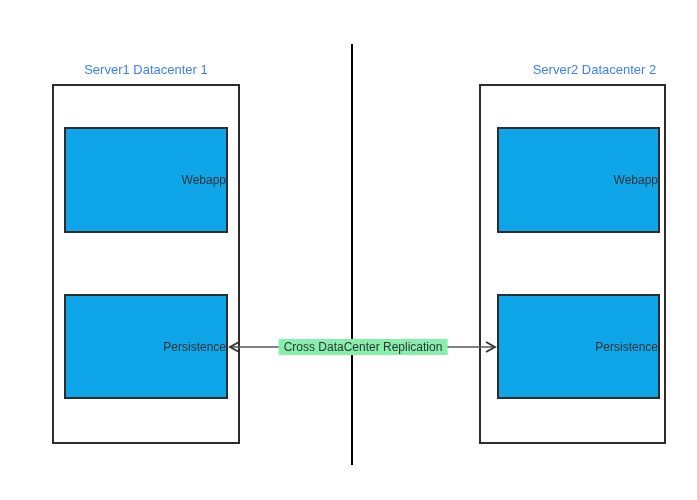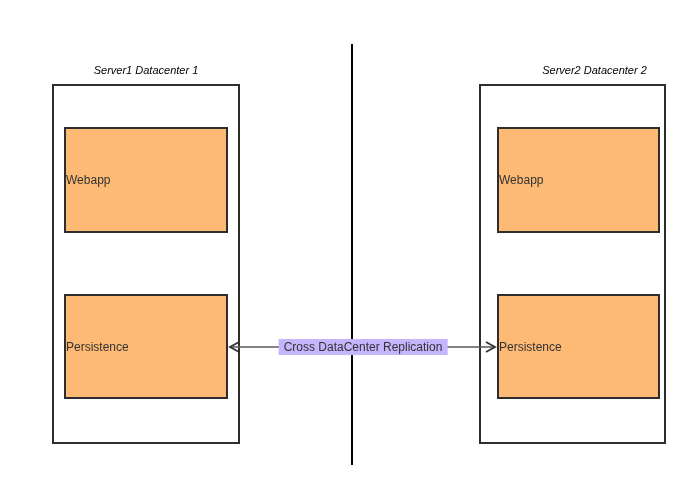--- a/index.html
+++ b/index.html
@@ -11,39 +11,38 @@
   .canvas {
     position: relative;
     width: 697px;
     height: 500px;
     background: #ffffff;
     overflow: hidden;
   }
   .server-title {
     position: absolute;
     text-align: center;
-    font-size: 11px;
-    color: #000000;
+    font-size: 13px;
+    color: #3b82f6;
     line-height: 16px;
-    font-style: italic;
   }
   .server-box {
     position: absolute;
     border: 2px solid #2d2d2d;
     background: #ffffff;
     box-sizing: border-box;
   }
   .component-box {
     position: absolute;
     border: 2px solid #2d2d2d;
-    background: #fdba74;
+    background: #0ea5e9;
     box-sizing: border-box;
     display: flex;
     align-items: center;
-    justify-content: flex-start;
+    justify-content: flex-end;
     font-size: 12px;
     color: #333333;
   }
   .divider {
     position: absolute;
     left: 351px;
     top: 44px;
     width: 2px;
     height: 421px;
     background: #000000;
@@ -56,21 +55,21 @@
     width: 697px;
     height: 500px;
     z-index: 2;
     pointer-events: none;
   }
   .edge-label {
     position: absolute;
     left: 363px;
     top: 347px;
     transform: translate(-50%, -50%);
-    background: #c4b5fd;
+    background: #86efac;
     padding: 1px 5px;
     font-size: 12px;
     color: #333333;
     white-space: nowrap;
     z-index: 3;
   }
 
   
   .s1-title { left: 52px; top: 62px; width: 188px; }
   .s1-box   { left: 52px; top: 84px; width: 188px; height: 360px; }

